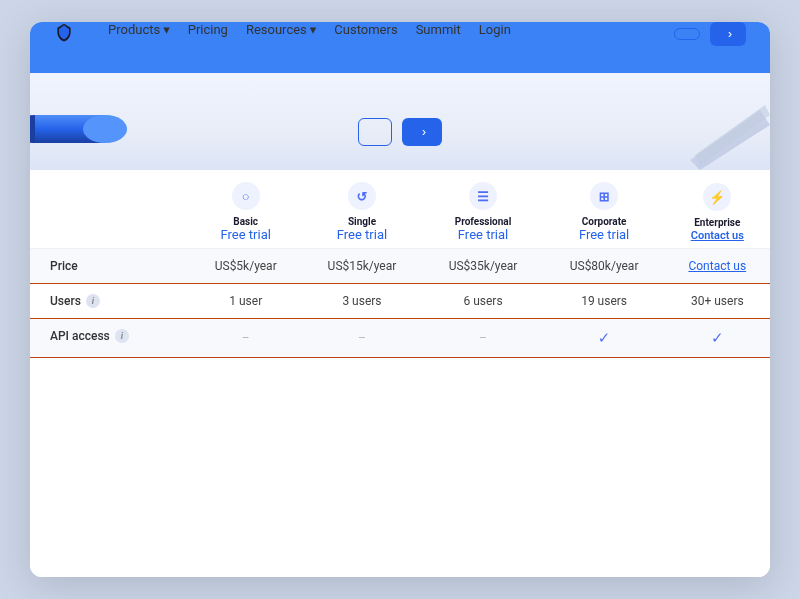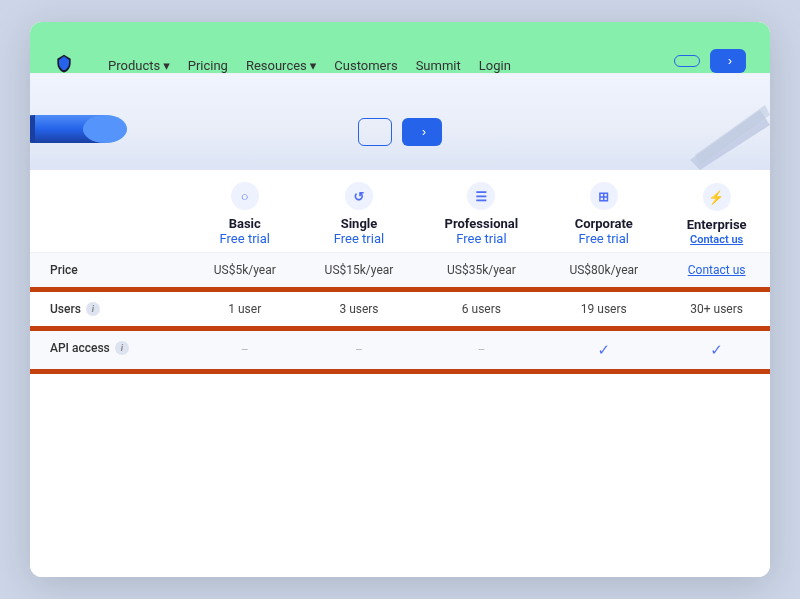--- a/index.html
+++ b/index.html
@@ -19,25 +19,25 @@
       background: #fff;
       border-radius: 12px;
       overflow: hidden;
       box-shadow: 0 8px 40px rgba(0,0,0,0.15);
       display: flex;
       flex-direction: column;
     }
     
     .nav {
       display: flex;
-      align-items: flex-end;
+      align-items: flex-start;
       padding: 0 24px;
       height: 52px;
       border-bottom: 1px solid #eef0f5;
-      background: #86efac;
+      background: #3b82f6;
       flex-shrink: 0;
       z-index: 10;
     }
     .nav-logo {
       display: flex;
       align-items: center;
       gap: 6px;
       font-weight: 700;
       font-size: 15px;
       color: #1a1a2e;
@@ -183,37 +183,37 @@
       background: #eef2ff;
       display: flex;
       align-items: center;
       justify-content: center;
       margin: 0 auto 6px;
       color: #4f6ef7;
       font-size: 13px;
     }
     .tier-name {
       font-weight: 700;
-      font-size: 13px;
+      font-size: 10px;
       color: #1a1a2e;
       display: block;
     }
     .tier-cta {
       font-size: 13px;
       color: #2563eb;
       font-weight: 400;
     }
     .tier-cta-link {
       font-size: 11px;
       color: #2563eb;
       text-decoration: underline;
       cursor: pointer;
     }
     .pricing-table tbody tr {
-      border-bottom: 5px solid #c2410c;
+      border-bottom: 1px solid #c2410c;
     }
     .pricing-table tbody tr:nth-child(odd) {
       background: #f8f9fd;
     }
     .pricing-table tbody tr:nth-child(even) {
       background: #fff;
     }
     .pricing-table tbody td {
       padding: 10px 8px;
       text-align: center;

